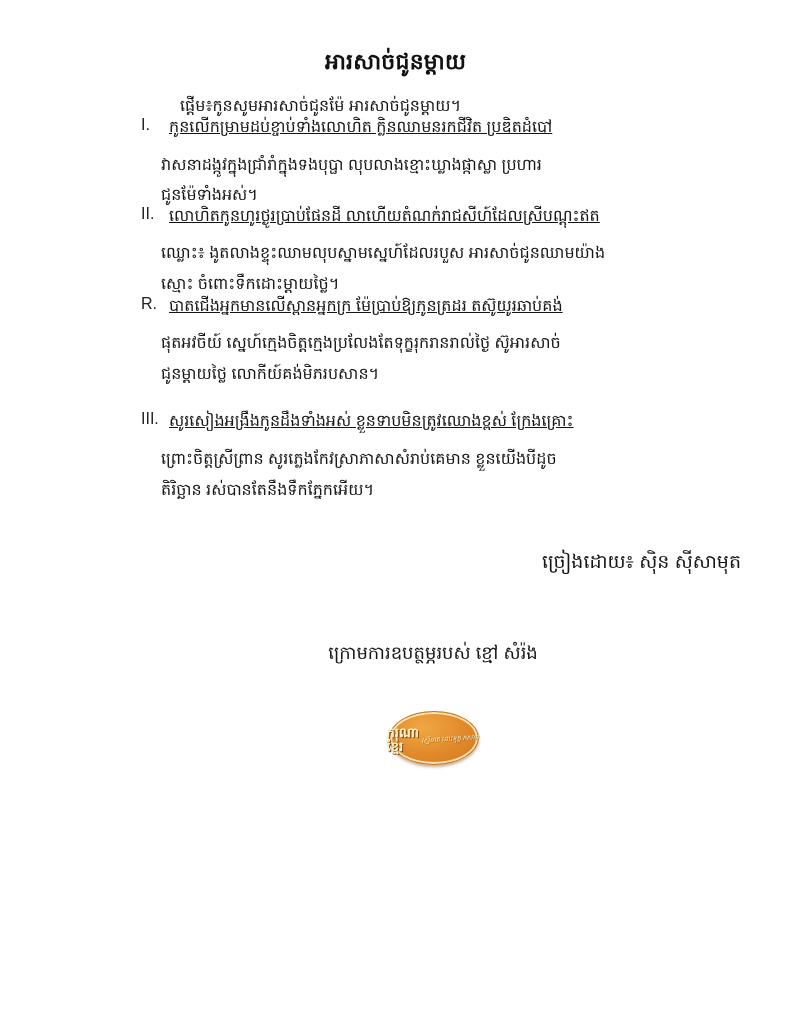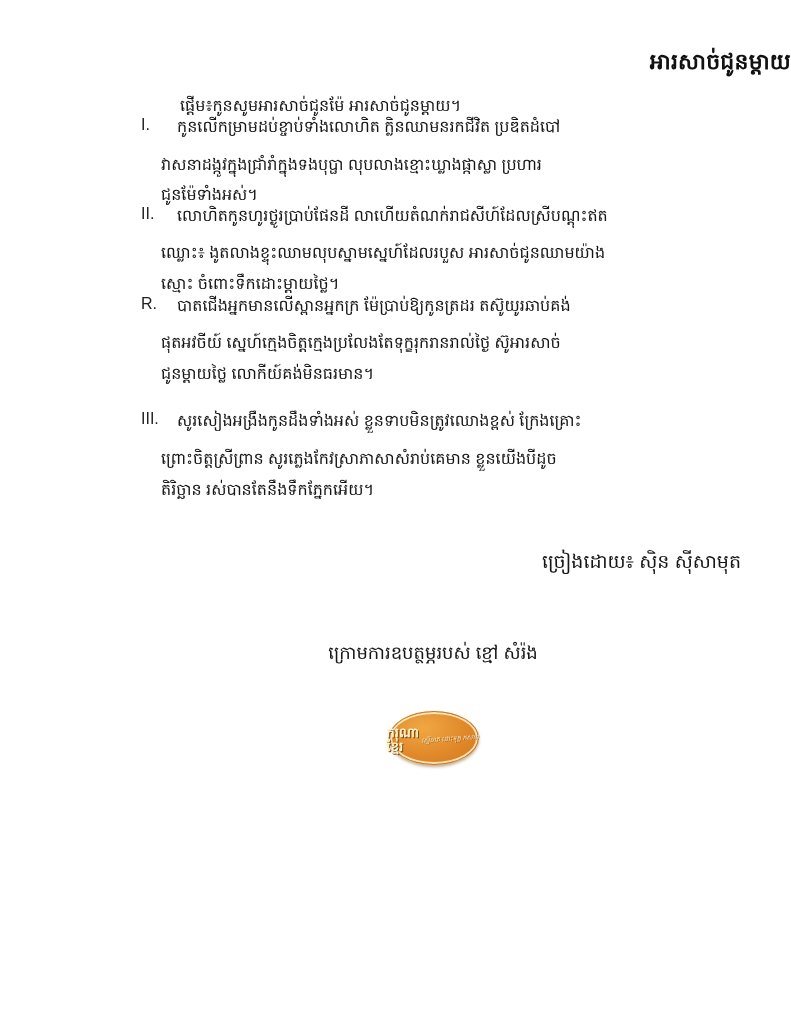--- a/index.html
+++ b/index.html
@@ -7,32 +7,32 @@
     width:791px;height:1024px;
     background:#ffffff;
     font-family:"Liberation Sans","DejaVu Sans",sans-serif;
     color:#161616;
     position:relative;
     overflow:hidden;
   }
   .page{position:absolute;inset:0;background:#ffffff;}
   .doc-title{
     position:absolute;top:48px;left:0;width:791px;
-    text-align:right;font-size:22px;font-weight:bold;
+    text-align:center;font-size:22px;font-weight:bold;
     letter-spacing:.2px;color:#111;
   }
   .line{
     position:absolute;font-size:16px;line-height:26px;
     white-space:nowrap;color:#151515;
   }
   .marker{
     position:absolute;left:141px;font-size:16px;color:#222;
     font-family:"Liberation Sans",sans-serif;
   }
-  .first-line{left:177px;}
+  .first-line{left:169px;text-decoration:underline;}
   .cont-line{left:161px;margin-top:6px;}
   .opening{left:180px;top:93px;}
   .credit-singer{
     position:absolute;top:549px;right:50px;
     font-size:19px;text-align:right;
   }
   .center-line{
     position:absolute;left:75px;width:716px;
     text-align:center;font-size:18px;
   }
@@ -73,21 +73,21 @@
   <div class="line cont-line" style="top:176px">ជូនម៉ែទាំងអស់។</div>
 
   <div class="marker" style="top:205px">II.</div>
   <div class="line first-line" style="top:203px">លោហិតកូនហូរថ្ងូរប្រាប់ផែនដី លាហើយតំណក់រាជសីហ៍ដែលស្រីបណ្ដុះឥត</div>
   <div class="line cont-line" style="top:265px">ស្មោះ ចំពោះទឹកដោះម្ដាយថ្លៃ។</div>
   <div class="line cont-line" style="top:234px">ឈ្លោះ៖ ងូតលាងខ្ទុះឈាមលុបស្នាមស្នេហ៍ដែលរបួស អារសាច់ជូនឈាមយ៉ាង</div>
 
   <div class="marker" style="top:295px">R.</div>
   <div class="line first-line" style="top:293px">បាតជើងអ្នកមានលើស្ពានអ្នកក្រ ម៉ែប្រាប់ឱ្យកូនត្រដរ តស៊ូយូរឆាប់គង់</div>
   <div class="line cont-line" style="top:324px">ផុតអវចីយ៍ ស្នេហ៍ក្មេងចិត្តក្មេងប្រលែងតែទុក្ខរុករានរាល់ថ្ងៃ ស៊ូអារសាច់</div>
-  <div class="line cont-line" style="top:355px">ជូនម្ដាយថ្លៃ លោកីយ៍គង់មិនធរមាន។</div>
+  <div class="line cont-line" style="top:355px">ជូនម្ដាយថ្លៃ លោកីយ៍គង់មិភរបសាន។</div>
 
   <div class="marker" style="top:410px">III.</div>
   <div class="line first-line" style="top:408px">សូរសៀងអង្រឹងកូនដឹងទាំងអស់ ខ្លួនទាបមិនត្រូវឈោងខ្ពស់ ក្រែងគ្រោះ</div>
   <div class="line cont-line" style="top:440px">ព្រោះចិត្តស្រីព្រាន សូរភ្លេងកែវស្រាភាសាសំរាប់គេមាន ខ្លួនយើងបីដូច</div>
   <div class="line cont-line" style="top:471px">តិរិច្ឆាន រស់បានតែនឹងទឹកភ្នែកអើយ។</div>
 
   <div class="credit-singer">ច្រៀងដោយ៖ ស៊ិន ស៊ីសាមុត</div>
   <div class="center-line sponsor">ក្រោមការឧបត្ថម្ភរបស់ ខ្មៅ សំរ៉ង</div>
 
   <div class="logo">

